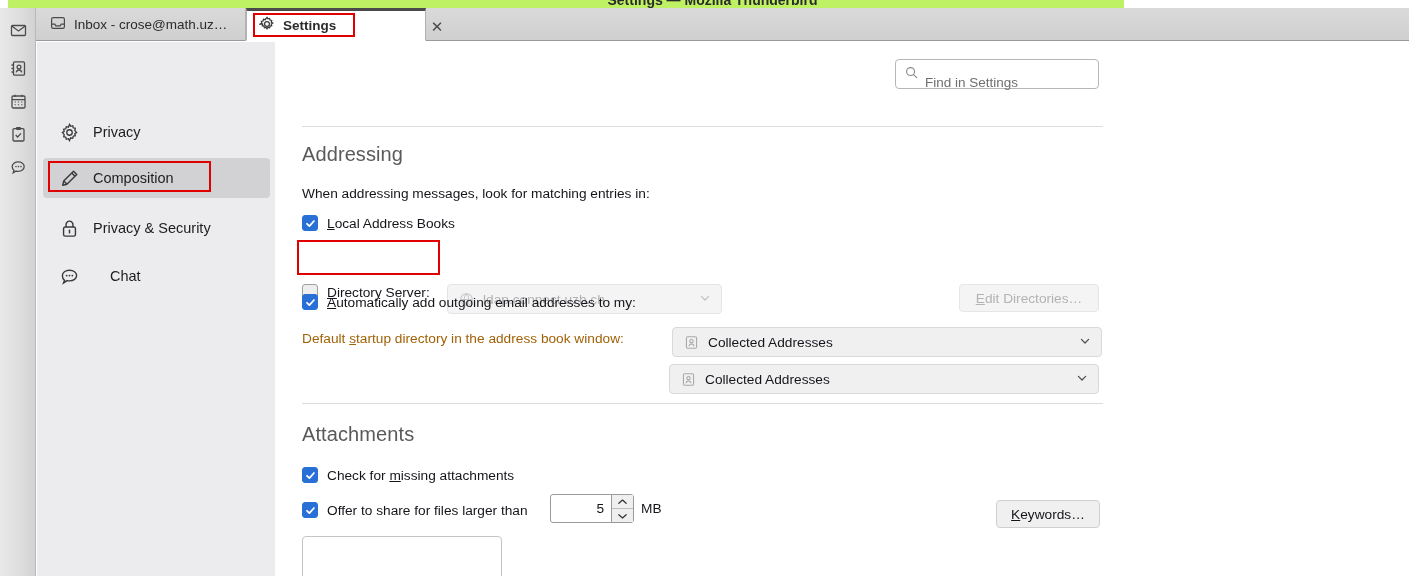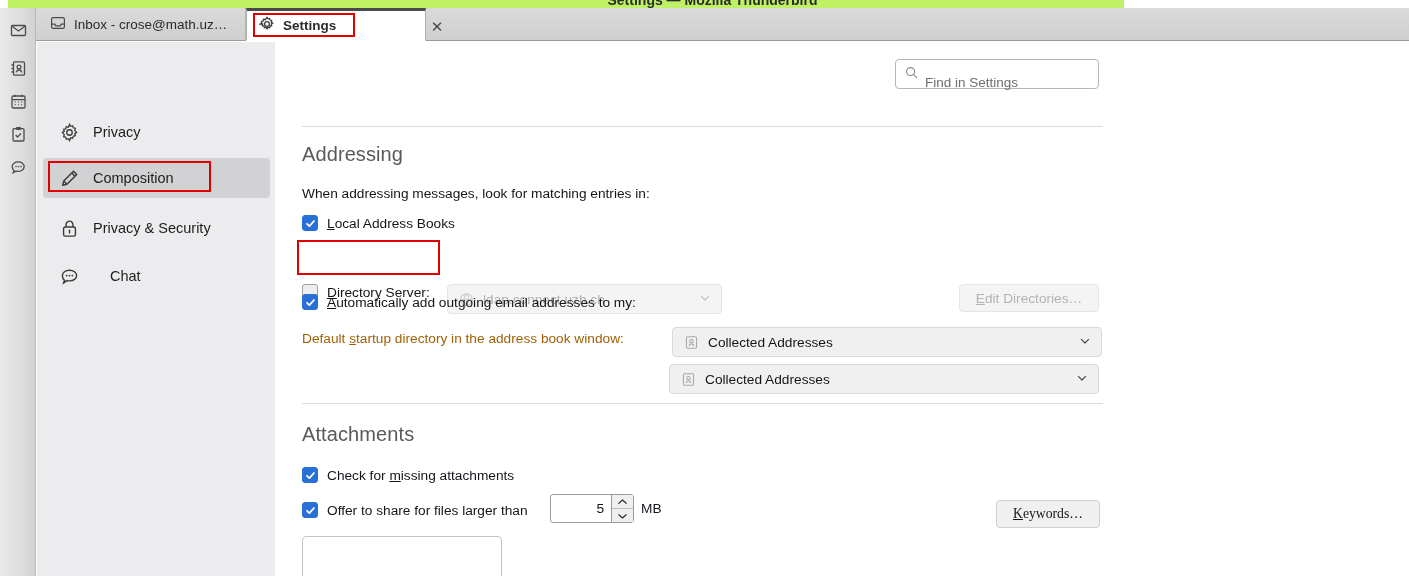--- a/index.html
+++ b/index.html
@@ -290,21 +290,21 @@
     display: flex;
     align-items: center;
     justify-content: center;
     font-size: 13.7px;
     color: #15141a;
     white-space: nowrap;
     padding: 8px 14px;
   }
   .btn.disabled { color: #b3b3b3; background: #f4f4f4; border-color: #e6e6e6; }
   .btn-editdirs { left: 684px; top: 242px; width: 140px; }
-  .btn-keywords { left: 721px; top: 458px; width: 104px; font-family: Liberation Serif, serif; }
+  .btn-keywords { left: 721px; top: 458px; width: 104px; }
 
   
   .spinner {
     position: absolute;
     left: 275px; top: 452px;
     width: 84px; height: 29px;
     border: 1px solid #9b9b9b;
     border-radius: 3px;
     background: #fff;
     display: flex;

